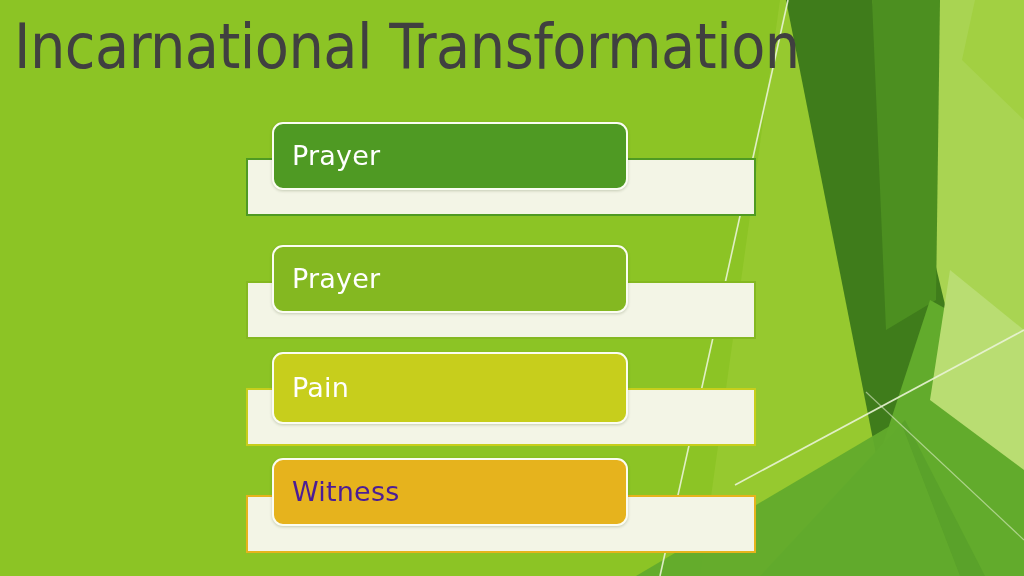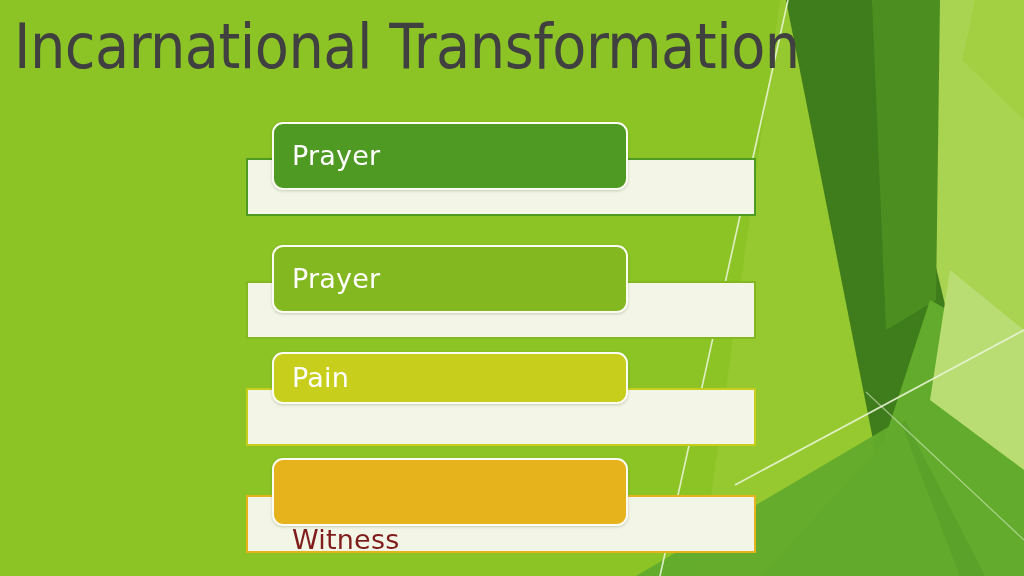--- a/index.html
+++ b/index.html
@@ -114,25 +114,25 @@
 
   <div class="row" style="top: 245px; height: 94px;">
     <div class="row-panel" style="top: 36px; height: 58px; background: rgb(243, 245, 230); border-color: rgb(132, 184, 33);"></div>
     <div class="row-chip" style="top: 0px; height: 68px; background: rgb(132, 184, 33); border-color: rgb(251, 253, 242);">
       <span class="row-chip-label" style="color: rgb(255, 255, 255);">Prayer</span>
     </div>
   </div>
 
   <div class="row" style="top: 352px; height: 94px;">
     <div class="row-panel" style="top: 36px; height: 58px; background: rgb(243, 245, 230); border-color: rgb(199, 206, 28);"></div>
-    <div class="row-chip" style="top: 0px; height: 52px; background: rgb(199, 206, 28); border-color: rgb(251, 253, 242);">
+    <div class="row-chip" style="top: 0px; height: 72px; background: rgb(199, 206, 28); border-color: rgb(251, 253, 242);">
       <span class="row-chip-label" style="color: rgb(255, 255, 255);">Pain</span>
     </div>
   </div>
 
   <div class="row" style="top: 458px; height: 95px;">
     <div class="row-panel" style="top: 37px; height: 58px; background: rgb(243, 245, 230); border-color: rgb(230, 179, 29);"></div>
     <div class="row-chip" style="top: 0px; height: 68px; background: rgb(230, 179, 29); border-color: rgb(251, 253, 242);">
-      <span class="row-chip-label" style="color: #7f1d1d; margin-top: 48px;">Witness</span>
+      <span class="row-chip-label" style="color: #4c1d95;">Witness</span>
     </div>
   </div>
 
 </div>
 
 </body></html>

